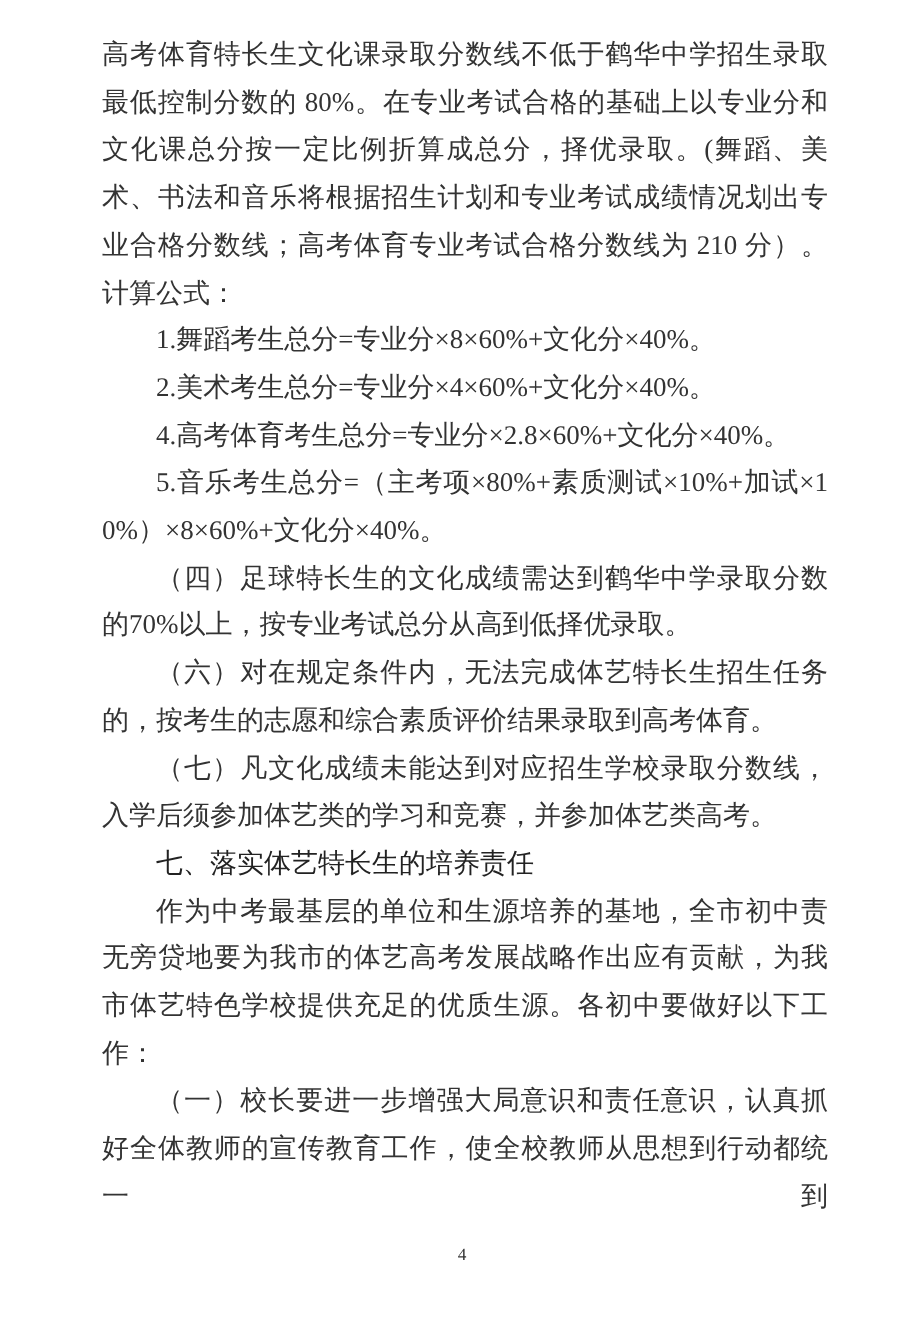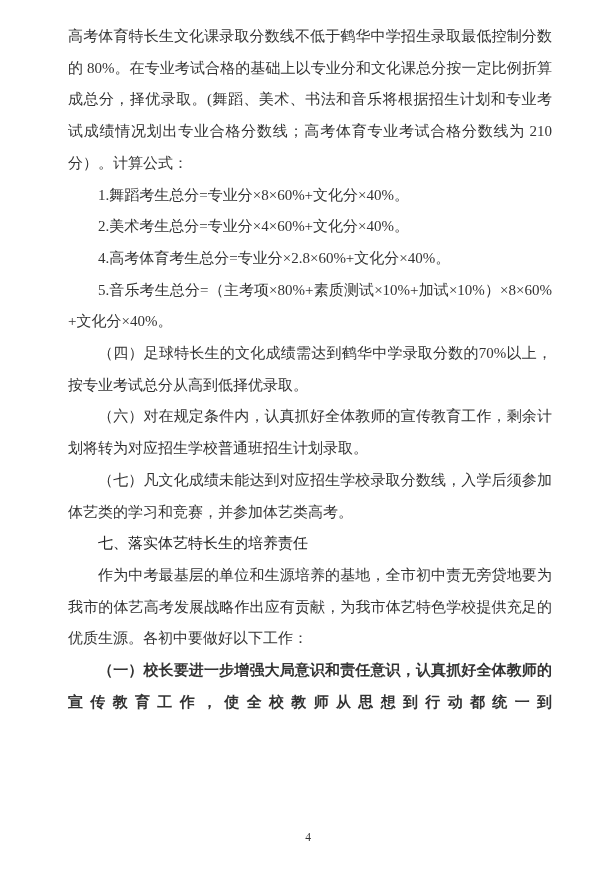--- a/index.html
+++ b/index.html
@@ -17,38 +17,37 @@
     font-family: "Liberation Serif", "DejaVu Serif", serif;
   }
   .doc-body {
     position: absolute;
     left: 68px;
     top: 21px;
     width: 484px;
   }
   .para {
     margin: 0;
-    font-size: 15px;
+    font-size: 18px;
     line-height: 31.7px;
     color: #333333;
     text-align: justify;
     text-justify: inter-ideograph;
     letter-spacing: 0;
     word-break: break-all;
   }
   .para.indent {
     text-indent: 2em;
   }
   .para.heading {
     font-weight: 400;
     color: #222222;
   }
   .para.fill-last {
     text-align-last: justify;
-    font-weight: bold;
   }
   .page-footer {
     position: absolute;
     left: 0;
     right: 0;
     top: 831px;
     text-align: center;
     font-size: 11.5px;
     color: #333333;
     font-family: "Liberation Serif", "DejaVu Serif", serif;
@@ -58,20 +57,20 @@
 <body>
 
 <div class="page">
   <div class="doc-body" id="doc-body">
       <p class="para body">高考体育特长生文化课录取分数线不低于鹤华中学招生录取最低控制分数的 80%。在专业考试合格的基础上以专业分和文化课总分按一定比例折算成总分，择优录取。(舞蹈、美术、书法和音乐将根据招生计划和专业考试成绩情况划出专业合格分数线；高考体育专业考试合格分数线为 210 分）。计算公式：</p>
       <p class="para formula indent">1.舞蹈考生总分=专业分×8×60%+文化分×40%。</p>
       <p class="para formula indent">2.美术考生总分=专业分×4×60%+文化分×40%。</p>
       <p class="para formula indent">4.高考体育考生总分=专业分×2.8×60%+文化分×40%。</p>
       <p class="para formula indent">5.音乐考生总分=（主考项×80%+素质测试×10%+加试×10%）×8×60%+文化分×40%。</p>
       <p class="para body indent">（四）足球特长生的文化成绩需达到鹤华中学录取分数的70%以上，按专业考试总分从高到低择优录取。</p>
-      <p class="para body indent">（六）对在规定条件内，认真抓好全体教师的宣传教育工作，剩余计划将转为对应招生学校普通班招生计划录取。</p>
+      <p class="para body indent">（六）对在规定条件内，无法完成体艺特长生招生任务的，按考生的志愿和综合素质评价结果录取到高考体育。</p>
       <p class="para body indent">（七）凡文化成绩未能达到对应招生学校录取分数线，入学后须参加体艺类的学习和竞赛，并参加体艺类高考。</p>
       <p class="para heading indent">七、落实体艺特长生的培养责任</p>
       <p class="para body indent">作为中考最基层的单位和生源培养的基地，全市初中责无旁贷地要为我市的体艺高考发展战略作出应有贡献，为我市体艺特色学校提供充足的优质生源。各初中要做好以下工作：</p>
       <p class="para body indent fill-last">（一）校长要进一步增强大局意识和责任意识，认真抓好全体教师的宣传教育工作，使全校教师从思想到行动都统一到</p>
     </div>
   <div class="page-footer">4</div>
 </div>
 
 </body></html>

